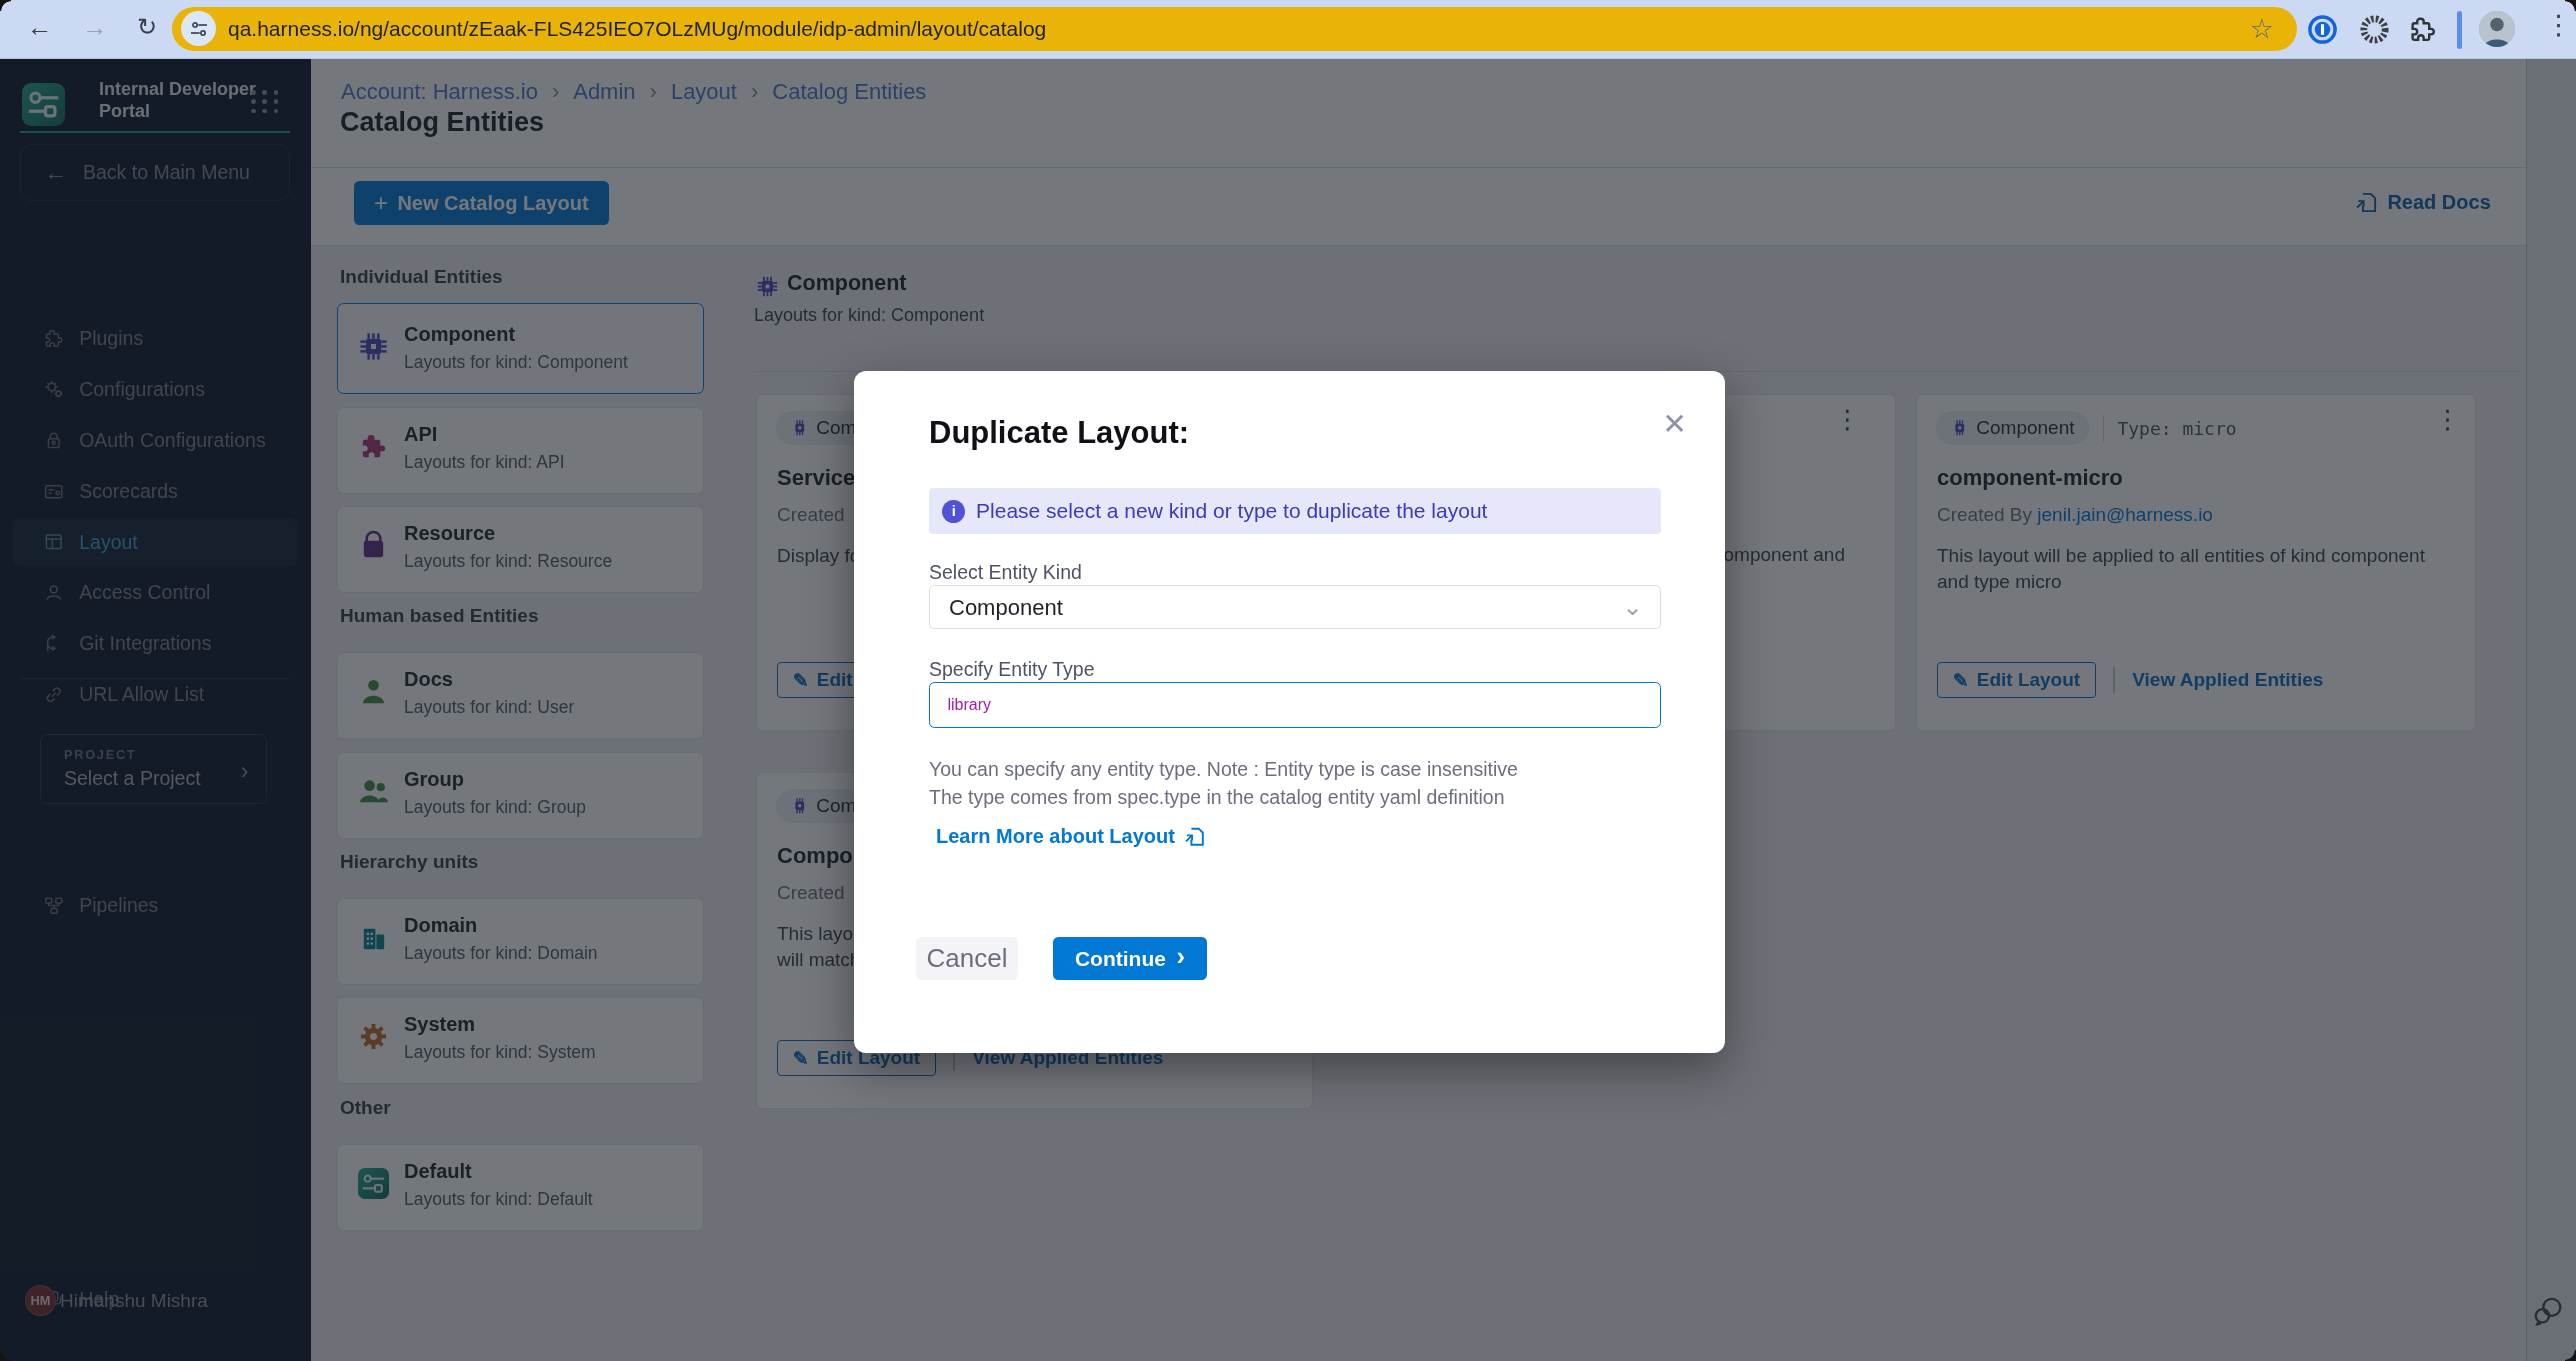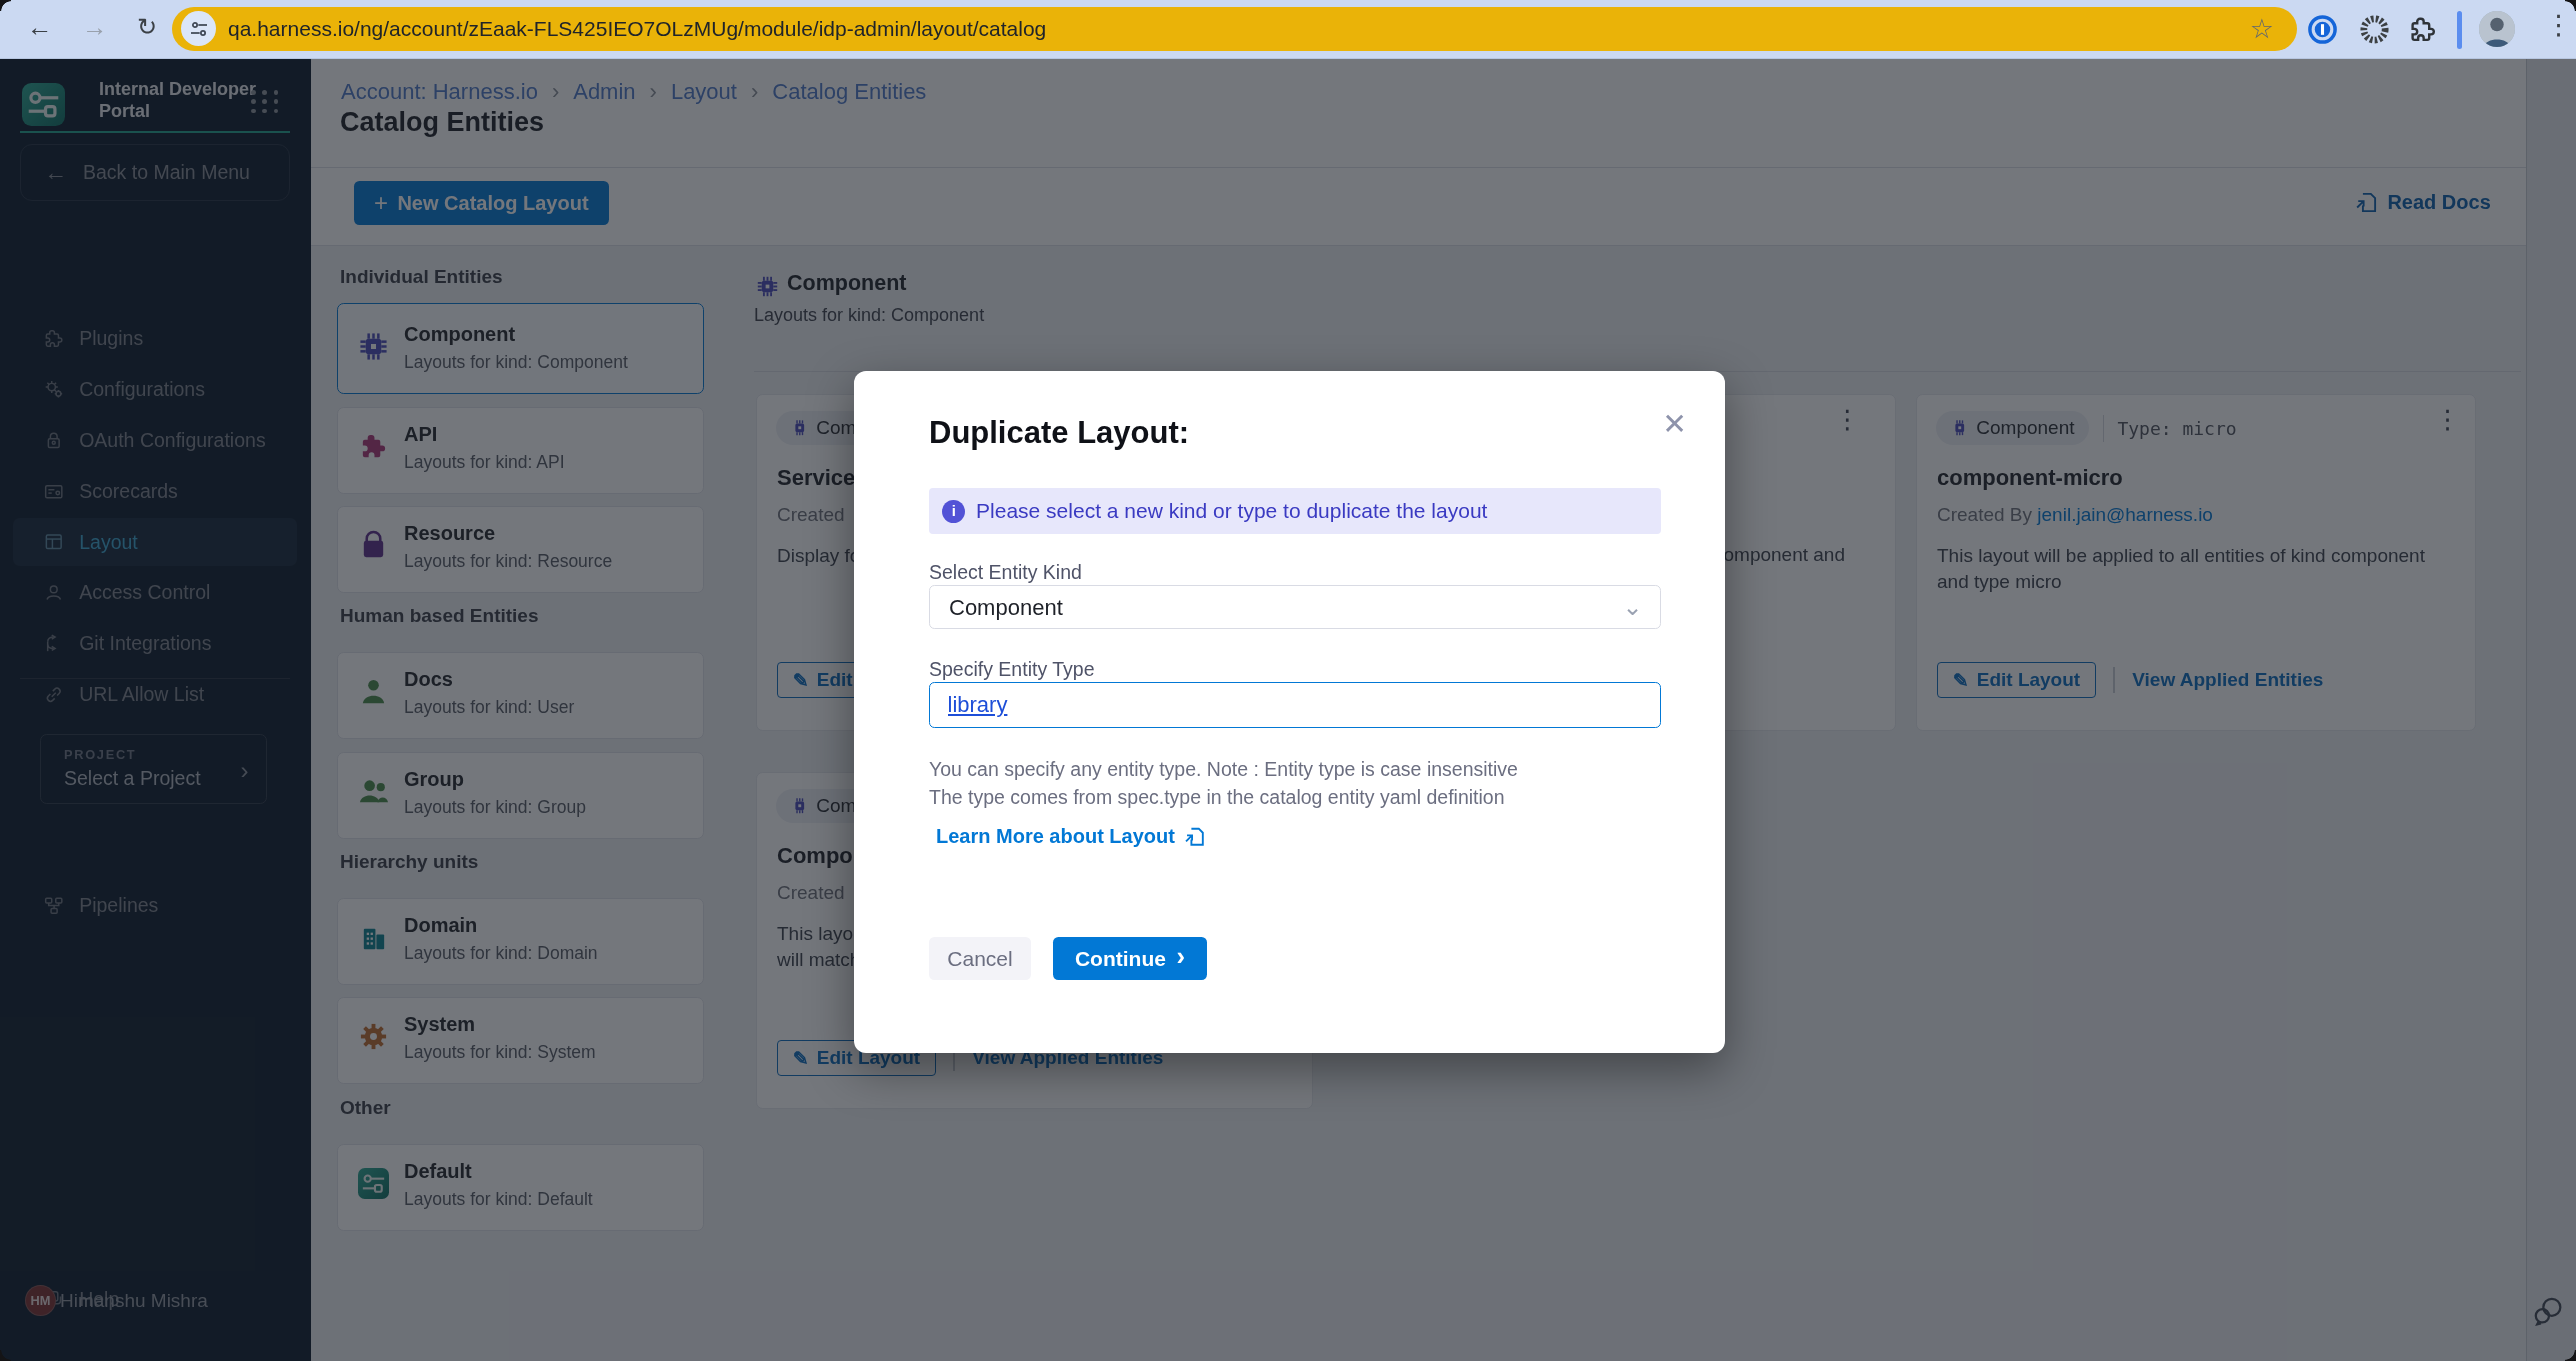--- a/index.html
+++ b/index.html
@@ -86,24 +86,24 @@
   .modal { position:absolute; left:854px; top:371px; width:871px; height:682px; background:#ffffff; border-radius:12px; box-shadow:0 16px 47px rgba(0,0,0,0.4); z-index:60; }
   .m-title { position:absolute; left:75px; top:44px; font-size:31px; font-weight:bold; color:#0f1117; }
   .m-close { position:absolute; right:38px; top:36px; font-size:29.5px; font-weight:200; color:#8e93ab; }
   .m-banner { position:absolute; left:75px; top:117px; right:64px; height:46px; background:#e7e7fb; border-radius:4px; display:flex; align-items:center; gap:10.7px; padding:0 13.4px; }
   .m-info-dot { width:23px; height:23px; border-radius:11.4px; background:#5252d6; color:#fff; font-size:14.8px; font-weight:bold; display:flex; align-items:center; justify-content:center; flex:none; }
   .m-banner-text { font-size:21px; color:#3a3ac2; }
   .m-label { position:absolute; left:75px; font-size:19.5px; font-weight:500; color:#4f5368; }
   .m-select { position:absolute; left:75px; top:214px; right:64px; height:44px; border:0.7px solid #d9dbe4; border-radius:5.4px; background:#fff; }
   .m-select-value { position:absolute; left:19px; top:9.4px; font-size:22px; color:#1e2128; }
   .m-select-chevron { position:absolute; right:17.5px; top:6.7px; font-size:24px; color:#9aa2b2; }
-  .m-input { position:absolute; left:75px; top:311px; right:64px; height:46px; border:1.3px solid #0278d5; border-radius:5.4px; background:#fff; font-family:"Liberation Sans", sans-serif; font-size:22px; color:#1d4ed8; padding:0 17.5px; outline:none;text-decoration:underline; }
+  .m-input { position:absolute; left:75px; top:311px; right:64px; height:46px; border:1.3px solid #0278d5; border-radius:5.4px; background:#fff; font-family:"Liberation Sans", sans-serif; font-size:16px; color:#a21caf; padding:0 17.5px; outline:none; }
   .m-help { position:absolute; left:75px; font-size:19.5px; color:#6b6e80; }
   .m-link { position:absolute; left:82px; top:454px; display:flex; align-items:center; gap:9.4px; color:#0278d5; font-size:20px; font-weight:600; }
-  .btn-cancel { position:absolute; left:75px; top:566px; width:102px; height:43px; background:#f3f3f8; border-radius:5.4px; color:#6b6e80; font-size:21px; font-weight:500; display:flex; align-items:center; justify-content:center; }
+  .btn-cancel { position:absolute; left:62px; top:566px; width:102px; height:43px; background:#f3f3f8; border-radius:5.4px; color:#6b6e80; font-size:26px; font-weight:500; display:flex; align-items:center; justify-content:center; }
   .btn-continue { position:absolute; left:199px; top:566px; width:154px; height:43px; background:#0278d5; border-radius:5.4px; color:#ffffff; font-size:21px; font-weight:600; display:flex; align-items:center; justify-content:center; gap:10.7px; }
 
   .corner { position:absolute; width:10.7px; height:10.7px; z-index:90; }
 </style>
 </head>
 <body>
 
 <svg width="0" height="0" style="position:absolute">
   <defs>
     <linearGradient id="tealgrad" x1="0" y1="0" x2="1" y2="1">

